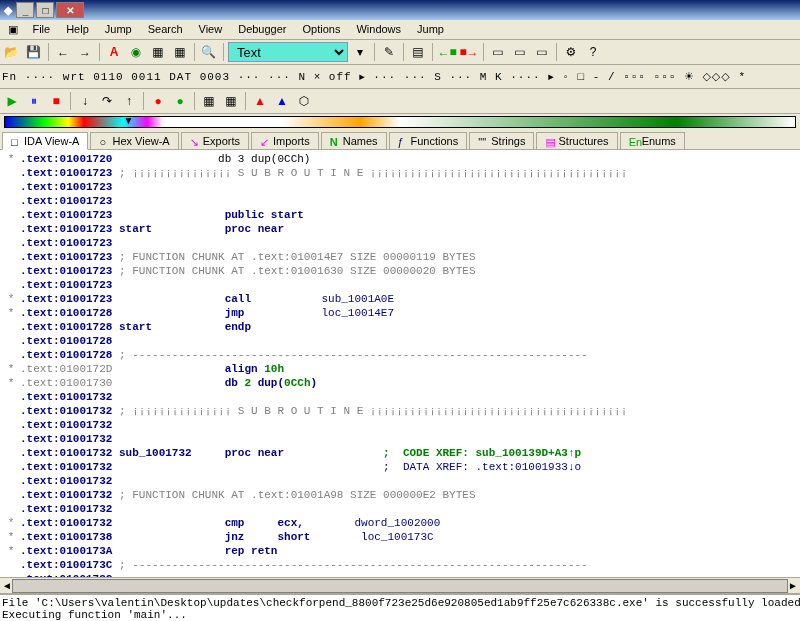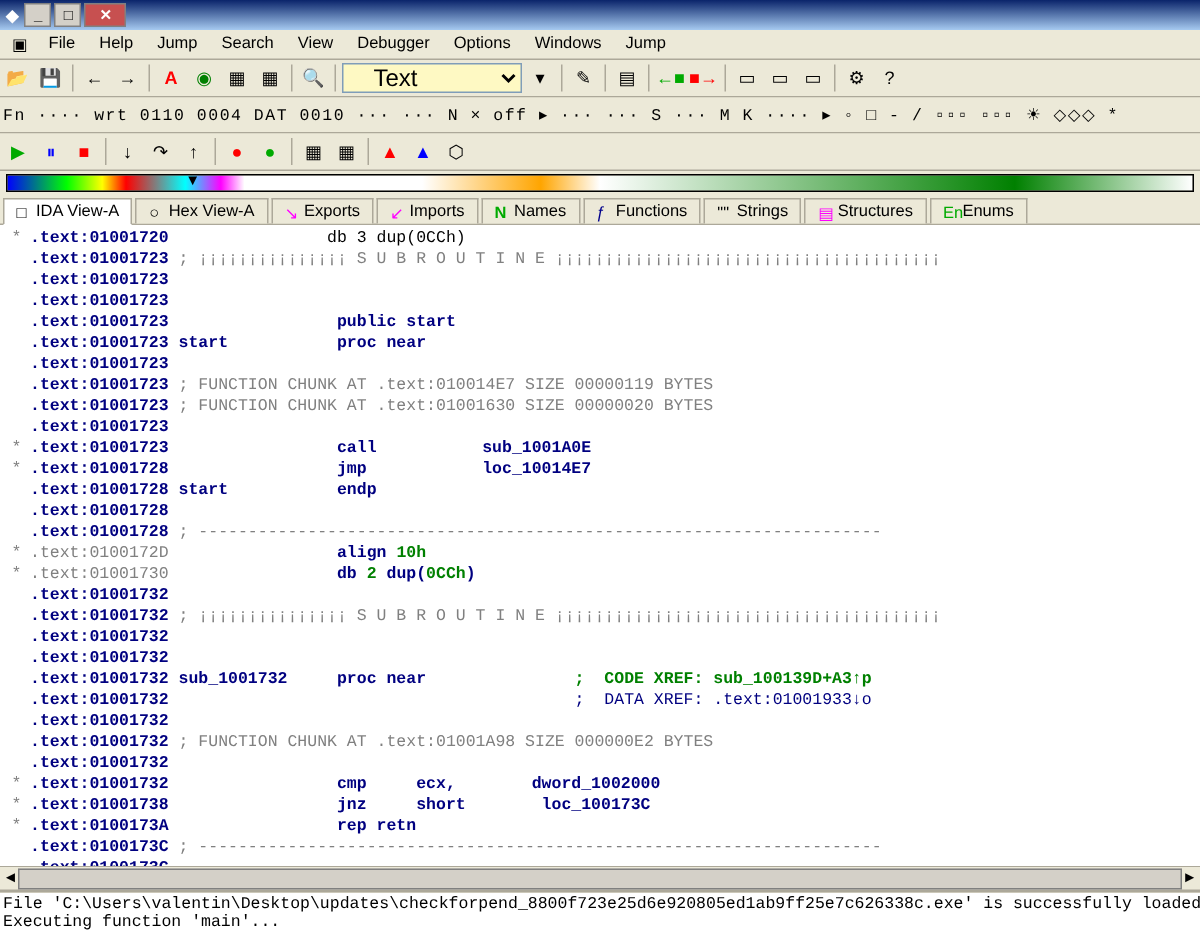--- a/index.html
+++ b/index.html
@@ -7,36 +7,36 @@
 .titlebar { background: linear-gradient(to bottom, #0a246a, #a6caf0); color: #fff; height: 20px; display: flex; align-items: center; padding: 0 4px; font-size: 11px; font-weight: bold; }
 .titlebar .title { flex: 1; overflow: hidden; white-space: nowrap; }
 .titlebar .winbtns { display: flex; gap: 2px; }
 .titlebar .winbtn { width: 18px; height: 16px; background: #d4d0c8; border: 1px solid #808080; display: flex; align-items: center; justify-content: center; font-size: 10px; cursor: pointer; color: #000; }
 .titlebar .closebtn { background: #c75050; color: #fff; width: 28px; }
 .menubar { background: #ece9d8; display: flex; padding: 1px 2px; font-size: 11px; border-bottom: 1px solid #aca899; }
 .menuitem { padding: 2px 8px; cursor: pointer; }
 .toolbar { background: #ece9d8; border-bottom: 1px solid #aca899; padding: 2px; display: flex; align-items: center; gap: 2px; flex-wrap: wrap; min-height: 24px; }
 .tbtn { width: 20px; height: 20px; border: 1px solid transparent; display: inline-flex; align-items: center; justify-content: center; cursor: pointer; font-size: 12px; }
 .sep { width: 1px; height: 18px; background: #aca899; margin: 0 2px; }
-.combo { border: 1px solid #7f9db9; background: #fef9c3; height: 20px; padding: 0 16px; font-size: 16px; }
+.combo { border: 1px solid #7f9db9; background: #5eead4; height: 20px; padding: 0 4px; font-size: 13px; }
 .navband { height: 12px; background: linear-gradient(to right, #00f 0%, #0f0 5%, #ff0 8%, #f00 10%, #0ff 15%, #f0f 18%, #fff 20%, #fff 35%, #ffa500 45%, #fff 50%, #008000 85%, #fff 100%); border: 1px solid #000; margin: 2px 4px; position: relative; }
 .navptr { position: absolute; left: 15%; top: -2px; font-size: 10px; color: #000; }
 .tabbar { background: #ece9d8; display: flex; padding: 2px 2px 0 2px; border-bottom: 1px solid #aca899; font-size: 11px; }
 .tab { padding: 2px 8px; border: 1px solid #aca899; border-bottom: none; background: #ece9d8; margin-right: 2px; cursor: pointer; display: flex; align-items: center; gap: 3px; }
 .tab.active { background: #fff; border-bottom: 1px solid #fff; margin-bottom: -1px; }
 .tabicon { width: 10px; height: 10px; display: inline-block; }
 .code { background: #fff; font-family: "Courier New", monospace; font-size: 11px; line-height: 14px; padding: 2px; overflow: auto; height: 427px; white-space: pre; color: #000; }
 .ln { display: block; }
 .mark { display: inline-block; width: 18px; text-align: center; color: #808080; }
 .addr { color: #000080; font-weight: bold; }
 .addr-dim { color: #808080; }
 .kw { color: #000080; font-weight: bold; }
 .cm { color: #808080; }
 .num { color: #008000; font-weight: bold; }
-.sub { color: #000080; font-weight: bold; padding-left: 44px; }
+.sub { color: #000080; font-weight: normal; padding-left: 44px; }
 .xref { color: #008000; font-weight: bold; }
 .xrefbl { color: #000080; }
 .hscroll { height: 16px; background: #ece9d8; border-top: 1px solid #aca899; display: flex; align-items: center; font-size: 10px; padding: 0 2px; }
 .hscroll .track { flex: 1; height: 14px; background: #d4d0c8; border: 1px solid #808080; position: relative; }
 .outlog { background: #fff; font-family: "Courier New", monospace; font-size: 11px; line-height: 12px; padding: 2px; height: 78px; overflow: auto; border-top: 2px solid #aca899; white-space: pre; }
 </style>
 </head>
 <body>
 
 <div class="titlebar">
@@ -87,21 +87,21 @@
   <span class="sep"></span>
   <span class="tbtn">▭</span>
   <span class="tbtn">▭</span>
   <span class="tbtn">▭</span>
   <span class="sep"></span>
   <span class="tbtn">⚙</span>
   <span class="tbtn">?</span>
 </div>
 
 <div class="toolbar" style="font-family:'Courier New';letter-spacing:1px">
-  <span>Fn ···· wrt 0110 0004 DAT 0010 ··· ··· N × off    ▸  ··· ··· S ··· M K ···· ▸ ◦ □ - /  ▫▫▫ ▫▫▫ ☀ ◇◇◇ *</span>
+  <span>Fn ···· wrt 0110 0011 DAT 0003 ··· ··· N × off    ▸  ··· ··· S ··· M K ···· ▸ ◦ □ - /  ▫▫▫ ▫▫▫ ☀ ◇◇◇ *</span>
 </div>
 
 <div class="toolbar">
   <span class="tbtn" style="color:#0a0">▶</span>
   <span class="tbtn" style="color:#00f">⏸</span>
   <span class="tbtn" style="color:#f00">■</span>
   <span class="sep"></span>
   <span class="tbtn">↓</span>
   <span class="tbtn">↷</span>
   <span class="tbtn">↑</span>

